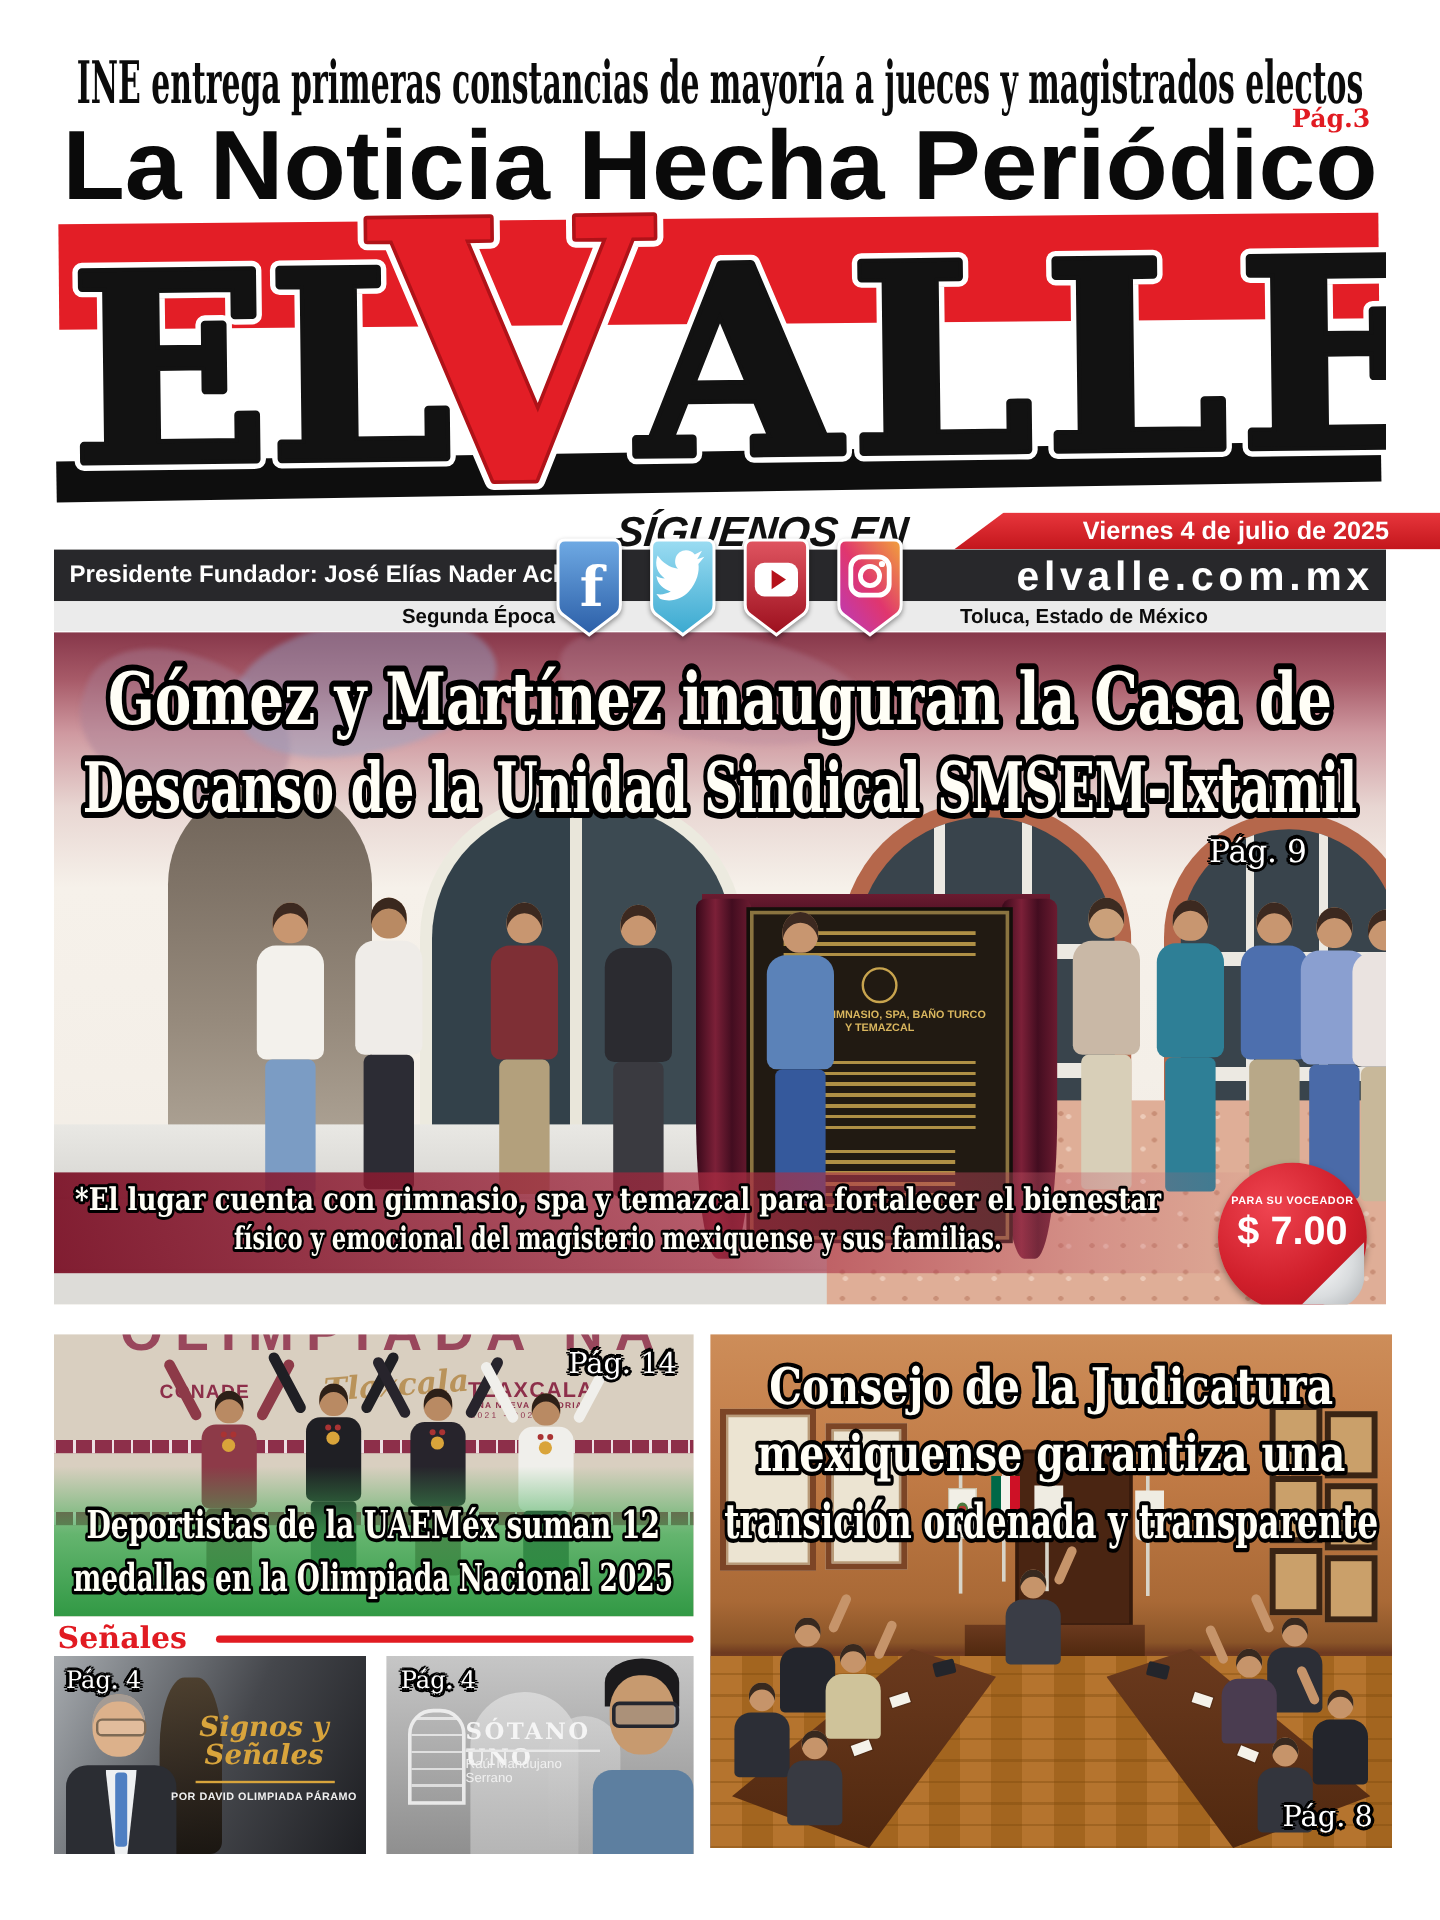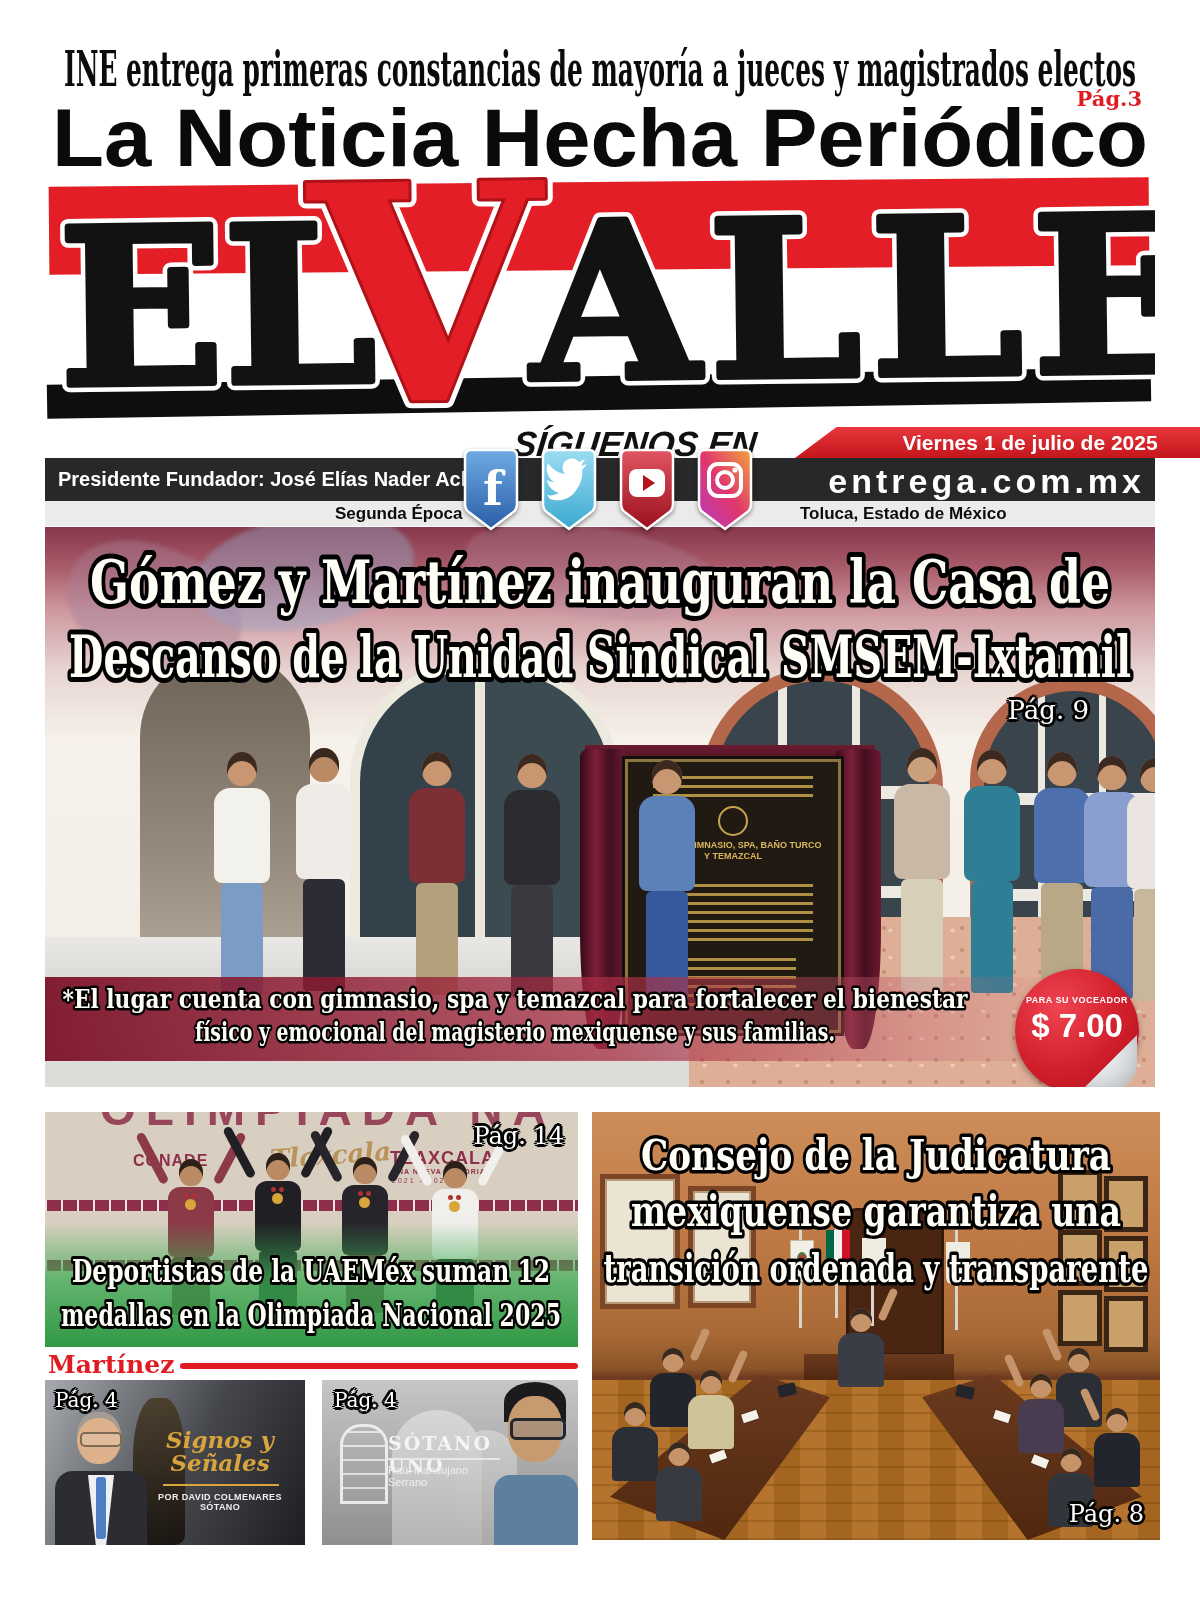--- a/index.html
+++ b/index.html
@@ -189,26 +189,26 @@
       <text x="14" y="206" font-size="216" fill="#121212" stroke="#121212" stroke-width="7" paint-order="stroke" stroke-linejoin="round">EL</text>
       <text x="264" y="226" font-size="300" fill="#e31e26" stroke="#fff" stroke-width="16" paint-order="stroke" stroke-linejoin="round">V</text>
       <text x="264" y="226" font-size="300" fill="#e31e26" stroke="#b01218" stroke-width="6" paint-order="stroke" stroke-linejoin="round">V</text>
       <text x="486" y="206" font-size="216" fill="#121212" stroke="#fff" stroke-width="16" paint-order="stroke" stroke-linejoin="round" style="letter-spacing:10px">ALLE</text>
       <text x="486" y="206" font-size="216" fill="#121212" stroke="#121212" stroke-width="7" paint-order="stroke" stroke-linejoin="round" style="letter-spacing:10px">ALLE</text>
     </g>
   </svg>
 
   <div class="follow">SÍGUENOS EN</div>
   <div class="redbar right">
-    <span>Viernes 1 de julio de 2025</span>
+    <span>Viernes 4 de julio de 2025</span>
   </div>
 
   <div class="darkstrip"></div>
   <div class="founder">Presidente Fundador: José Elías Nader Achkar</div>
-  <div class="website">entrega.com.mx</div>
+  <div class="website">elvalle.com.mx</div>
   <div class="lightstrip"></div>
   <div class="era">Segunda Época</div>
   <div class="location">Toluca, Estado de México</div>
 
   <div class="badges">
     <svg class="badge" viewBox="0 0 66 86">
       <defs>
           <linearGradient id="gfb" x1="0" y1="0" x2="0" y2="1">
         <stop offset="0" stop-color="#6faae4"></stop>
             <stop offset="1" stop-color="#2b5ea7"></stop>
@@ -406,35 +406,35 @@
     <div class="greengrad"></div>
     <svg class="ol" style="top:138px;" width="533" height="42" viewBox="0 0 533 42">
       <text x="266" y="32" text-anchor="middle" font-size="32" stroke-width="6" textLength="478" lengthAdjust="spacingAndGlyphs">Deportistas de la UAEMéx suman 12</text>
     </svg>
     <svg class="ol" style="top:182px;" width="533" height="42" viewBox="0 0 533 42">
       <text x="266" y="32" text-anchor="middle" font-size="32" stroke-width="6" textLength="500" lengthAdjust="spacingAndGlyphs">medallas en la Olimpiada Nacional 2025</text>
     </svg>
     <span class="pgref" style="top:10px;right:14px;font-size:24px;">Pág. 14</span>
   </div>
 
-  <div class="opin-label">Martínez</div>
+  <div class="opin-label">Señales</div>
   <div class="opin-line"></div>
 
   <div class="ocard ocardA">
     <div class="statue"></div>
     <div class="oman">
       <i class="suit" style="position:absolute;"></i>
       <i class="face" style="position:absolute;"></i>
       <i class="glasses" style="position:absolute;"></i>
       <i class="shirt" style="position:absolute;"></i>
       <i class="tie" style="position:absolute;"></i>
     </div>
     <div class="sygtitle">Signos y Señales</div>
     <div class="sygline"></div>
-    <div class="sygby">POR DAVID COLMENARES SÓTANO</div>
+    <div class="sygby">POR DAVID OLIMPIADA PÁRAMO</div>
     <span class="pgref" style="top:8px;left:10px;font-size:20px;">Pág. 4</span>
   </div>
 
   <div class="ocard ocardB">
     <div class="archgray" style="left:70px;top:30px;width:90px;height:135px;"></div>
     <div class="archgray" style="left:135px;top:50px;width:60px;height:115px;opacity:.7;"></div>
     <div class="dooricon"></div>
     <div class="sotano">SÓTANO UNO</div>
     <div class="sotline"></div>
     <div class="sotby">Raúl Mandujano Serrano</div>

